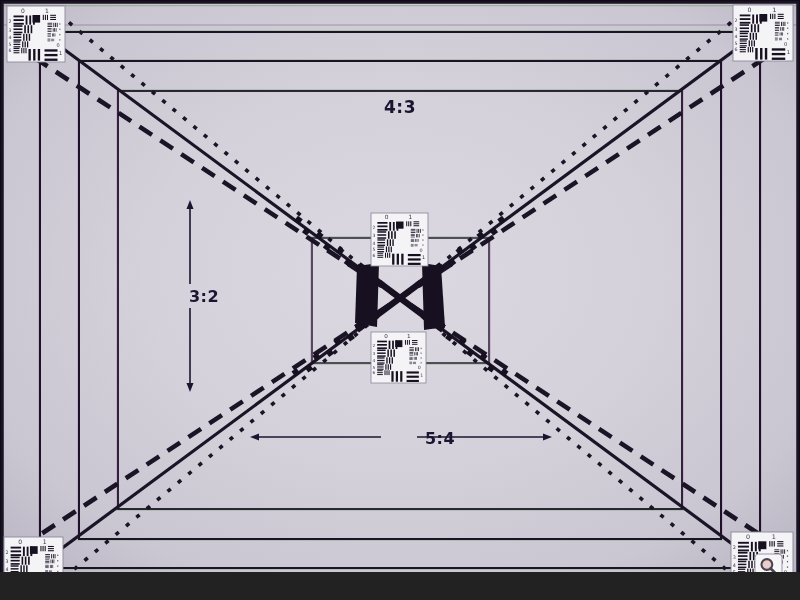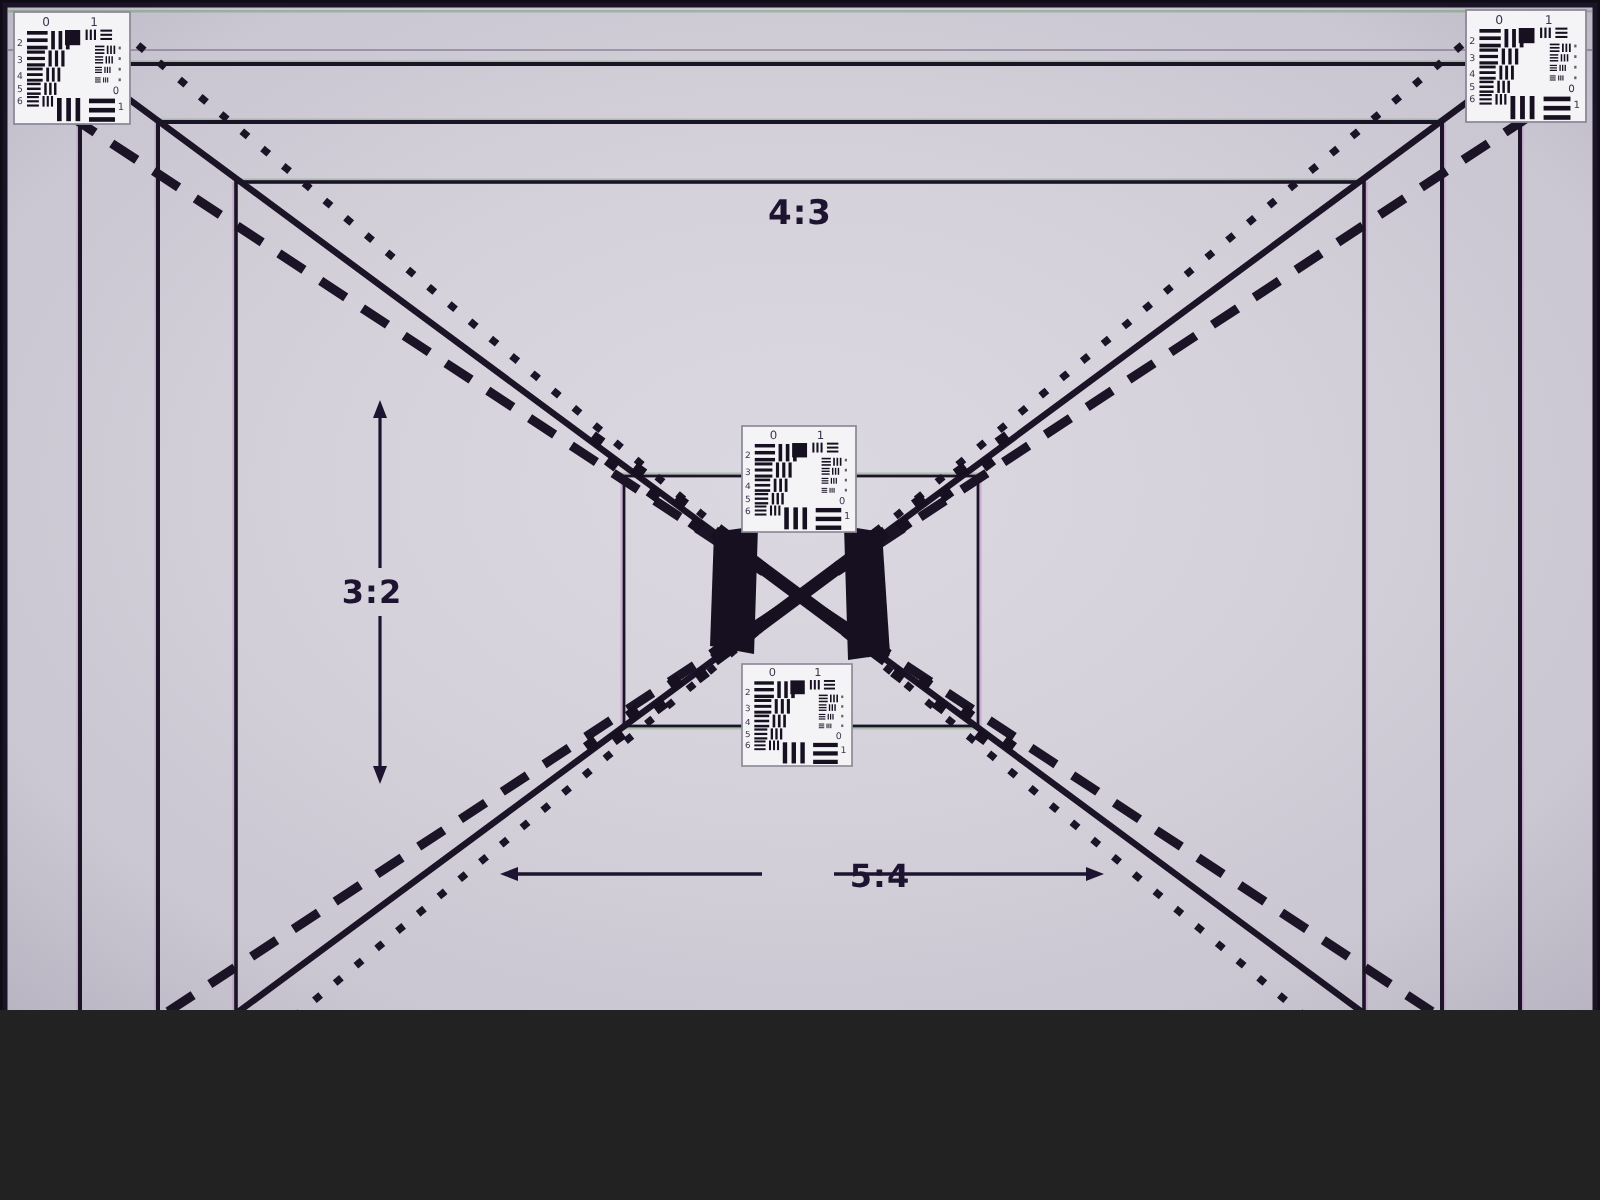--- a/index.html
+++ b/index.html
@@ -1,17 +1,17 @@
 <!DOCTYPE html>
 <html><head>
 <meta charset="utf-8">
 <style>
   html,body{margin:0;padding:0;background:#222;}
   .stage{
-    position:relative;width:800px;height:505px;overflow:hidden;
+    position:relative;width:800px;height:572px;overflow:hidden;
     background:radial-gradient(ellipse at 50% 48%, #dbd8e1 0%, #d4d1da 45%, #cac6d2 78%, #b8b4c1 100%);
     font-family:"DejaVu Sans","Liberation Sans",sans-serif;
   }
   .stage svg{position:absolute;left:0;top:0;filter:blur(0.35px);}
   .label{
     position:absolute;transform:translate(-50%,-50%);
     font-weight:bold;color:#1c1430;letter-spacing:0.5px;
     filter:blur(0.25px);white-space:nowrap;
   }
   #lab-top{font-size:17px;}
@@ -617,15 +617,15 @@
         <polygon points="190,392 193.5,383 186.5,383" fill="#1c1430"></polygon>
       </g>
       <g>
         <line x1="257" y1="437" x2="381" y2="437" stroke="#1c1430" stroke-width="1.7"></line>
         <line x1="417" y1="437" x2="545" y2="437" stroke="#1c1430" stroke-width="1.7"></line>
         <polygon points="250,437 259,440.5 259,433.5" fill="#1c1430"></polygon>
         <polygon points="552,437 543,433.5 543,440.5" fill="#1c1430"></polygon>
       </g>
     </svg>
   <div class="label" id="lab-top" style="left: 400px; top: 107px;">4:3</div>
-  <div class="label" id="lab-left" style="left: 186px; top: 296px;">3:2</div>
+  <div class="label" id="lab-left" style="left: 204px; top: 296px;">3:2</div>
   <div class="label" id="lab-bottom" style="left: 399px; top: 438px; margin-left: 41px;">5:4</div>
 </div>
 
 </body></html>

